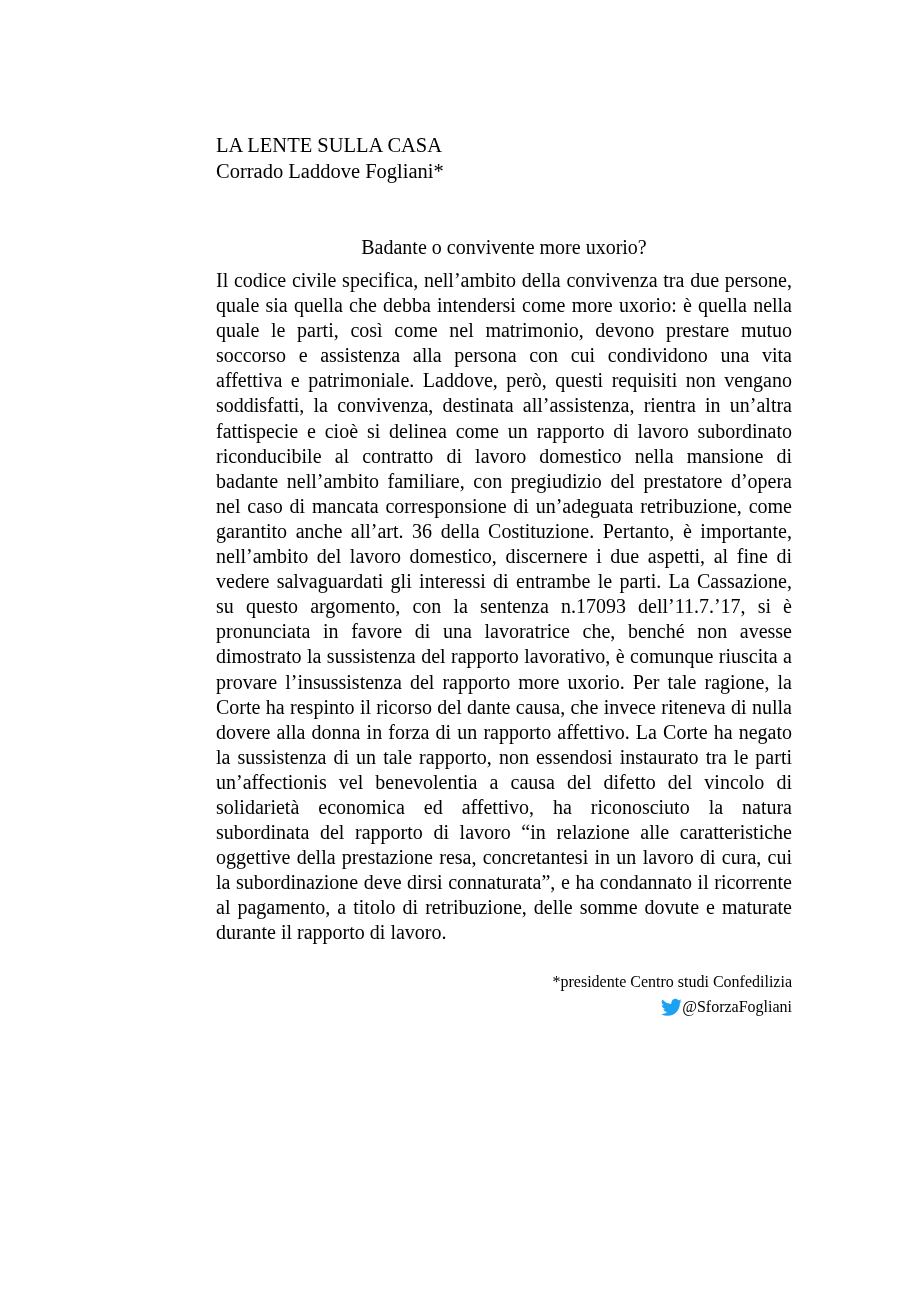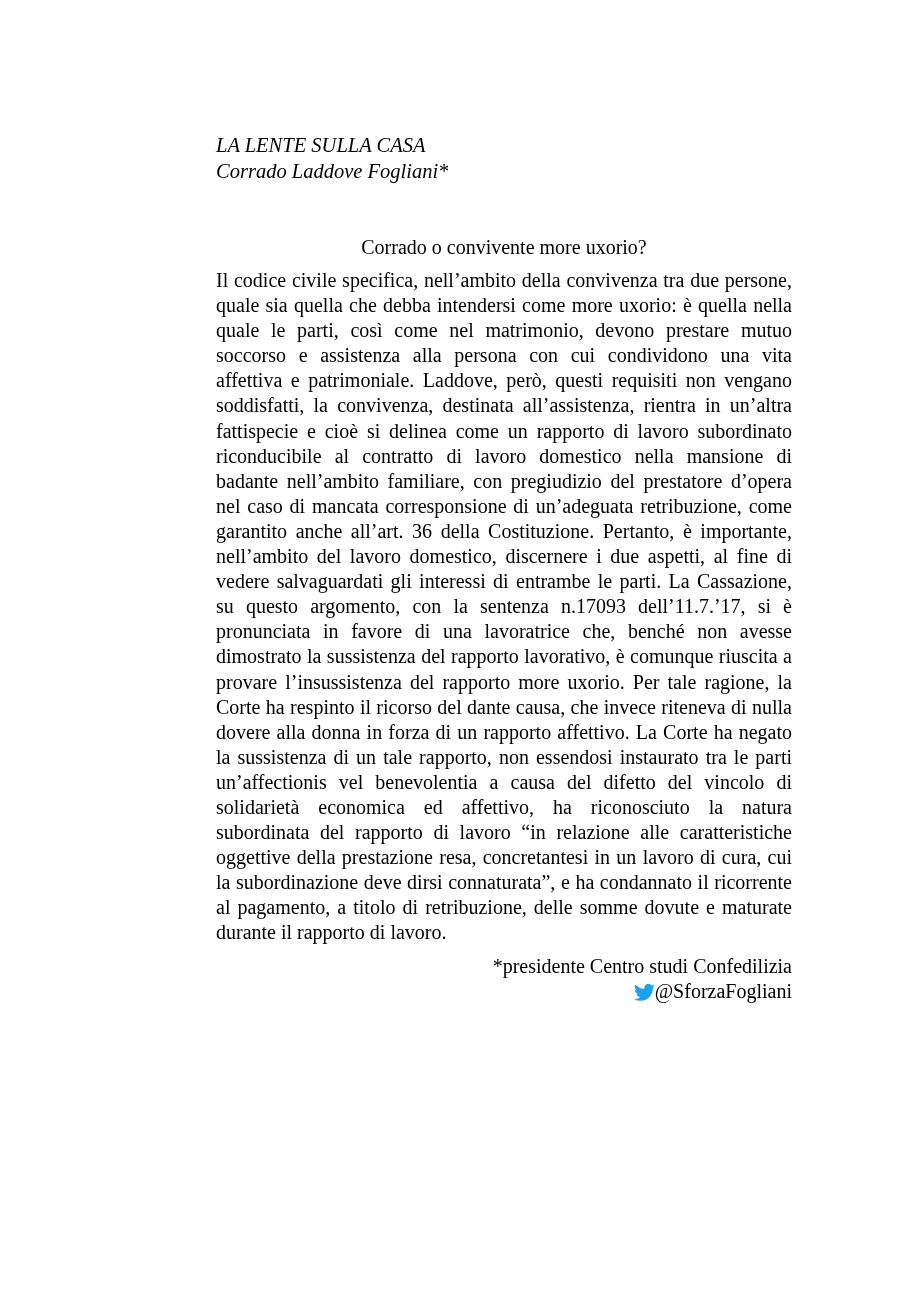--- a/index.html
+++ b/index.html
@@ -33,42 +33,41 @@
 
   .masthead {
     margin-top: 132px;
   }
   .masthead-title,
   .masthead-author {
     font-size: 20.5px;
     line-height: 26px;
     text-align: left;
     white-space: nowrap;
-    font-style: italic;
   }
 
   .article-title {
     margin-top: 50px;
     font-size: 20px;
     line-height: 26px;
     text-align: center;
   }
 
   .body-copy {
     margin-top: 8px;
     font-size: 20px;
     line-height: 25.1px;
     text-align: justify;
     text-justify: inter-word;
     hyphens: none;
   }
 
   .signature {
-    margin-top: 8px;
-    font-size: 20px;
+    margin-top: 23px;
+    font-size: 16px;
     line-height: 25.5px;
     text-align: right;
   }
   .signature-line {
     display: block;
     white-space: nowrap;
   }
   .handle-line {
     display: flex;
     align-items: center;
@@ -89,21 +88,21 @@
 <body>
 
 <div class="page">
   <div class="content">
 
     <div class="masthead">
       <div class="masthead-title">LA LENTE SULLA CASA</div>
       <div class="masthead-author">Corrado Laddove Fogliani*</div>
     </div>
 
-    <div class="article-title">Corrado o convivente more uxorio?</div>
+    <div class="article-title">Badante o convivente more uxorio?</div>
 
     <div class="body-copy">Il codice civile specifica, nell’ambito della convivenza tra due persone, quale sia quella che debba intendersi come more uxorio: è quella nella quale le parti, così come nel matrimonio, devono prestare mutuo soccorso e assistenza alla persona con cui condividono una vita affettiva e patrimoniale. Laddove, però, questi requisiti non vengano soddisfatti, la convivenza, destinata all’assistenza, rientra in un’altra fattispecie e cioè si delinea come un rapporto di lavoro subordinato riconducibile al contratto di lavoro domestico nella mansione di badante nell’ambito familiare, con pregiudizio del prestatore d’opera nel caso di mancata corresponsione di un’adeguata retribuzione, come garantito anche all’art. 36 della Costituzione. Pertanto, è importante, nell’ambito del lavoro domestico, discernere i due aspetti, al fine di vedere salvaguardati gli interessi di entrambe le parti. La Cassazione, su questo argomento, con la sentenza n.17093 dell’11.7.’17, si è pronunciata in favore di una lavoratrice che, benché non avesse dimostrato la sussistenza del rapporto lavorativo, è comunque riuscita a provare l’insussistenza del rapporto more uxorio. Per tale ragione, la Corte ha respinto il ricorso del dante causa, che invece riteneva di nulla dovere alla donna in forza di un rapporto affettivo. La Corte ha negato la sussistenza di un tale rapporto, non essendosi instaurato tra le parti un’affectionis vel benevolentia a causa del difetto del vincolo di solidarietà economica ed affettivo, ha riconosciuto la natura subordinata del rapporto di lavoro “in relazione alle caratteristiche oggettive della prestazione resa, concretantesi in un lavoro di cura, cui la subordinazione deve dirsi connaturata”, e ha condannato il ricorrente al pagamento, a titolo di retribuzione, delle somme dovute e maturate durante il rapporto di lavoro.</div>
 
     <div class="signature">
       <span class="signature-line">*presidente Centro studi Confedilizia</span>
       <span class="signature-line handle-line">
         <span class="twitter-icon">
           <svg viewBox="0 0 24 24" xmlns="http://www.w3.org/2000/svg" aria-hidden="true">
             <path fill="#1da1f2" d="M23.95 4.57c-.88.39-1.83.65-2.82.77 1.01-.61 1.79-1.57 2.16-2.72-.95.56-2 .97-3.12 1.19A4.92 4.92 0 0 0 16.62 2c-2.72 0-4.92 2.2-4.92 4.92 0 .39.04.76.13 1.12A13.96 13.96 0 0 1 1.64 2.9a4.92 4.92 0 0 0 1.52 6.57 4.9 4.9 0 0 1-2.23-.62v.06c0 2.39 1.7 4.38 3.95 4.83a4.94 4.94 0 0 1-2.22.08 4.93 4.93 0 0 0 4.6 3.42A9.88 9.88 0 0 1 0 19.29a13.94 13.94 0 0 0 7.55 2.21c9.06 0 14.01-7.5 14.01-14.01 0-.21 0-.42-.02-.63a9.99 9.99 0 0 0 2.46-2.55l-.05-.02z"></path>
           </svg>

